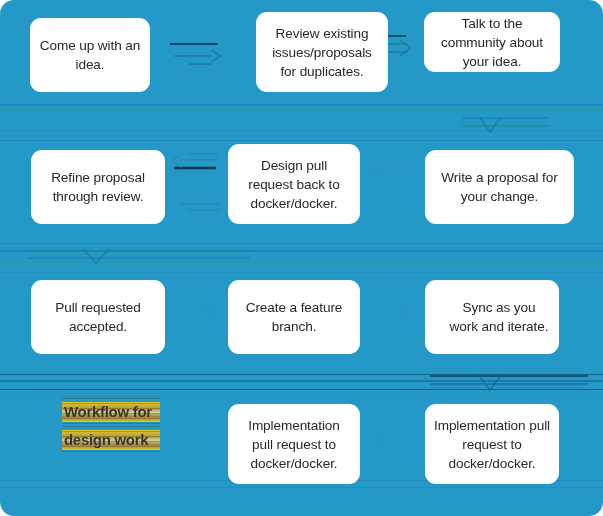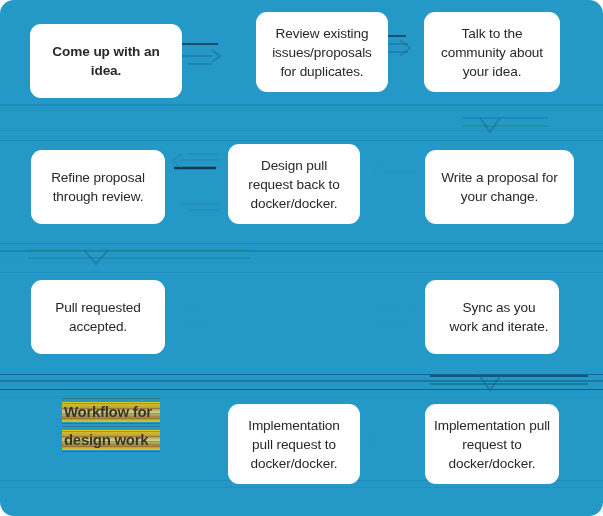--- a/index.html
+++ b/index.html
@@ -190,48 +190,51 @@
     </svg>
   </div>
 
   <div class="conn" style="left:364px;top:418px;">
     <svg width="62" height="54" viewBox="0 0 62 54">
       <path d="M10 22 L56 22" stroke="rgba(40,150,185,0.30)" stroke-width="2" fill="none"></path>
       <path d="M18 16 L8 22 L18 28" stroke="rgba(40,150,185,0.30)" stroke-width="2" fill="none"></path>
     </svg>
   </div>
 
-  <div class="node" style="left:30px;top:24px;width:152px;height:74px;font-weight:bold;">
+  <div class="node" style="left:30px;top:18px;width:120px;height:74px;">
     <span>Come up with an idea.</span>
   </div>
 
   <div class="node" style="left:228px;top:12px;width:132px;height:80px;margin-left:28px;">
     <span>Review existing issues/proposals for duplicates.</span>
   </div>
 
-  <div class="node" style="left:424px;top:12px;width:136px;height:80px;">
+  <div class="node" style="left:424px;top:12px;width:136px;height:60px;">
     <span>Talk to the community about your idea.</span>
   </div>
 
   <div class="node" style="left:31px;top:150px;width:134px;height:74px;text-align:center;">
     <span>Refine proposal through review.</span>
   </div>
 
   <div class="node" style="left:228px;top:144px;width:132px;height:80px;">
     <span>Design pull request back to docker/docker.</span>
   </div>
 
   <div class="node" style="left:425px;top:150px;width:149px;height:74px;">
     <span>Write a proposal for your change.</span>
   </div>
 
   <div class="node" style="left:31px;top:280px;width:134px;height:74px;">
     <span>Pull requested accepted.</span>
   </div>
 
+  <div class="node" style="left:228px;top:280px;width:132px;height:74px;">
+    <span>Create a feature branch.</span>
+  </div>
 
   <div class="node" style="left:425px;top:280px;width:134px;height:74px;padding-left:23px;">
     <span>Sync as you work and iterate.</span>
   </div>
 
   <div class="node" style="left:228px;top:404px;width:132px;height:80px;">
     <span>Implementation pull request to docker/docker.</span>
   </div>
 
   <div class="node" style="left:425px;top:404px;width:134px;height:80px;">

